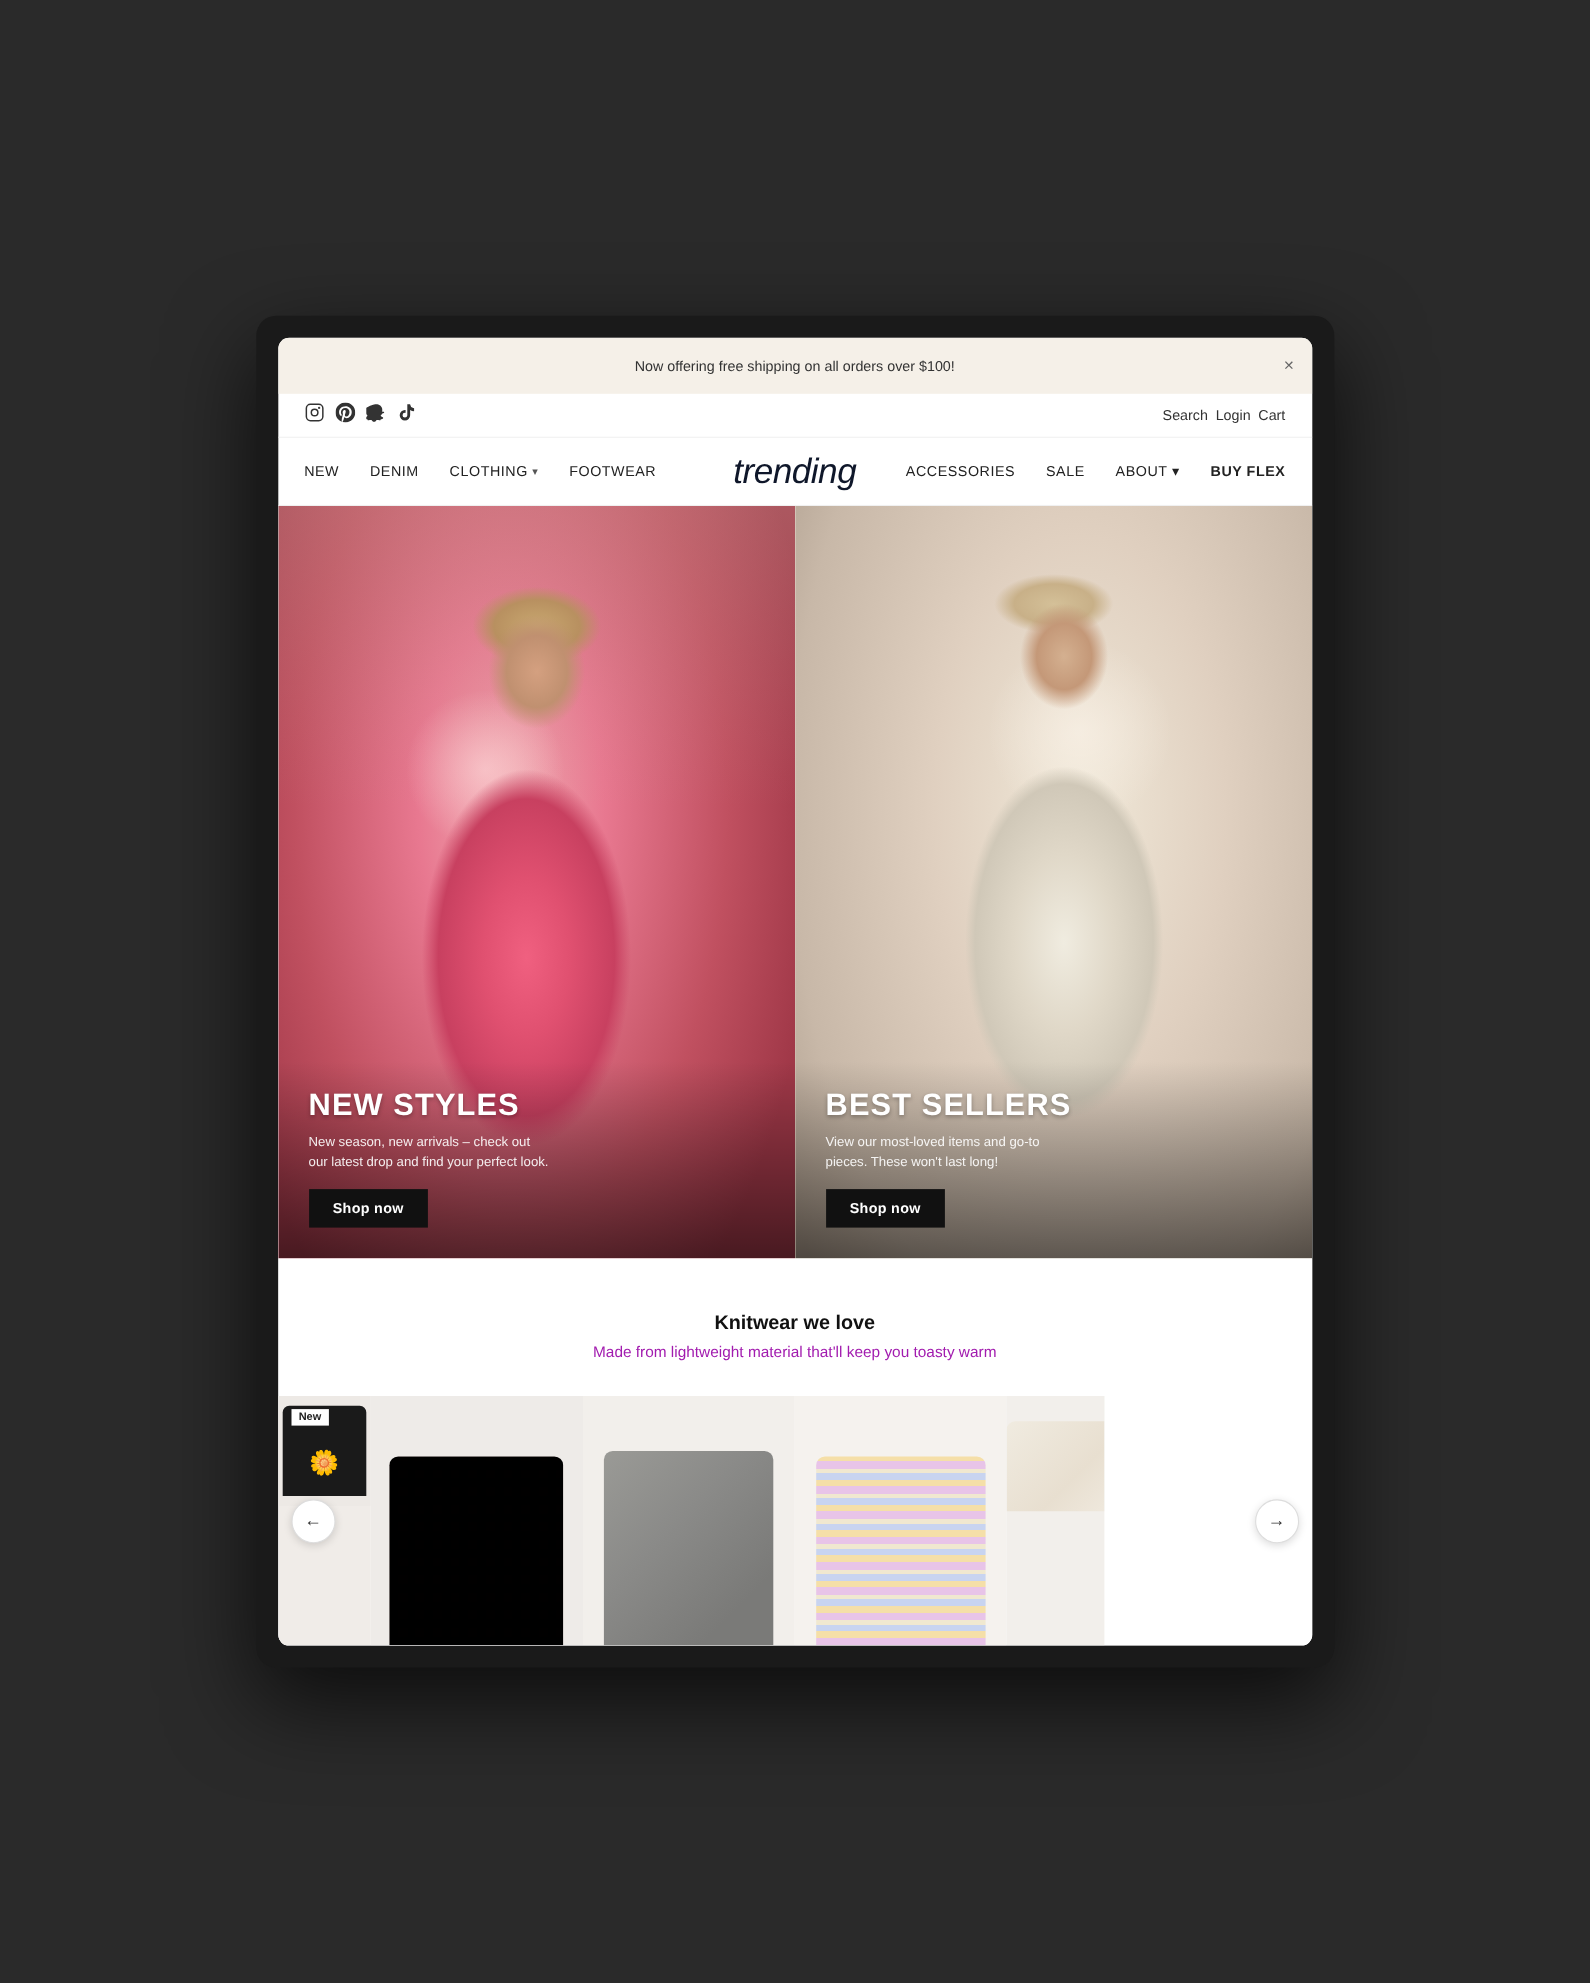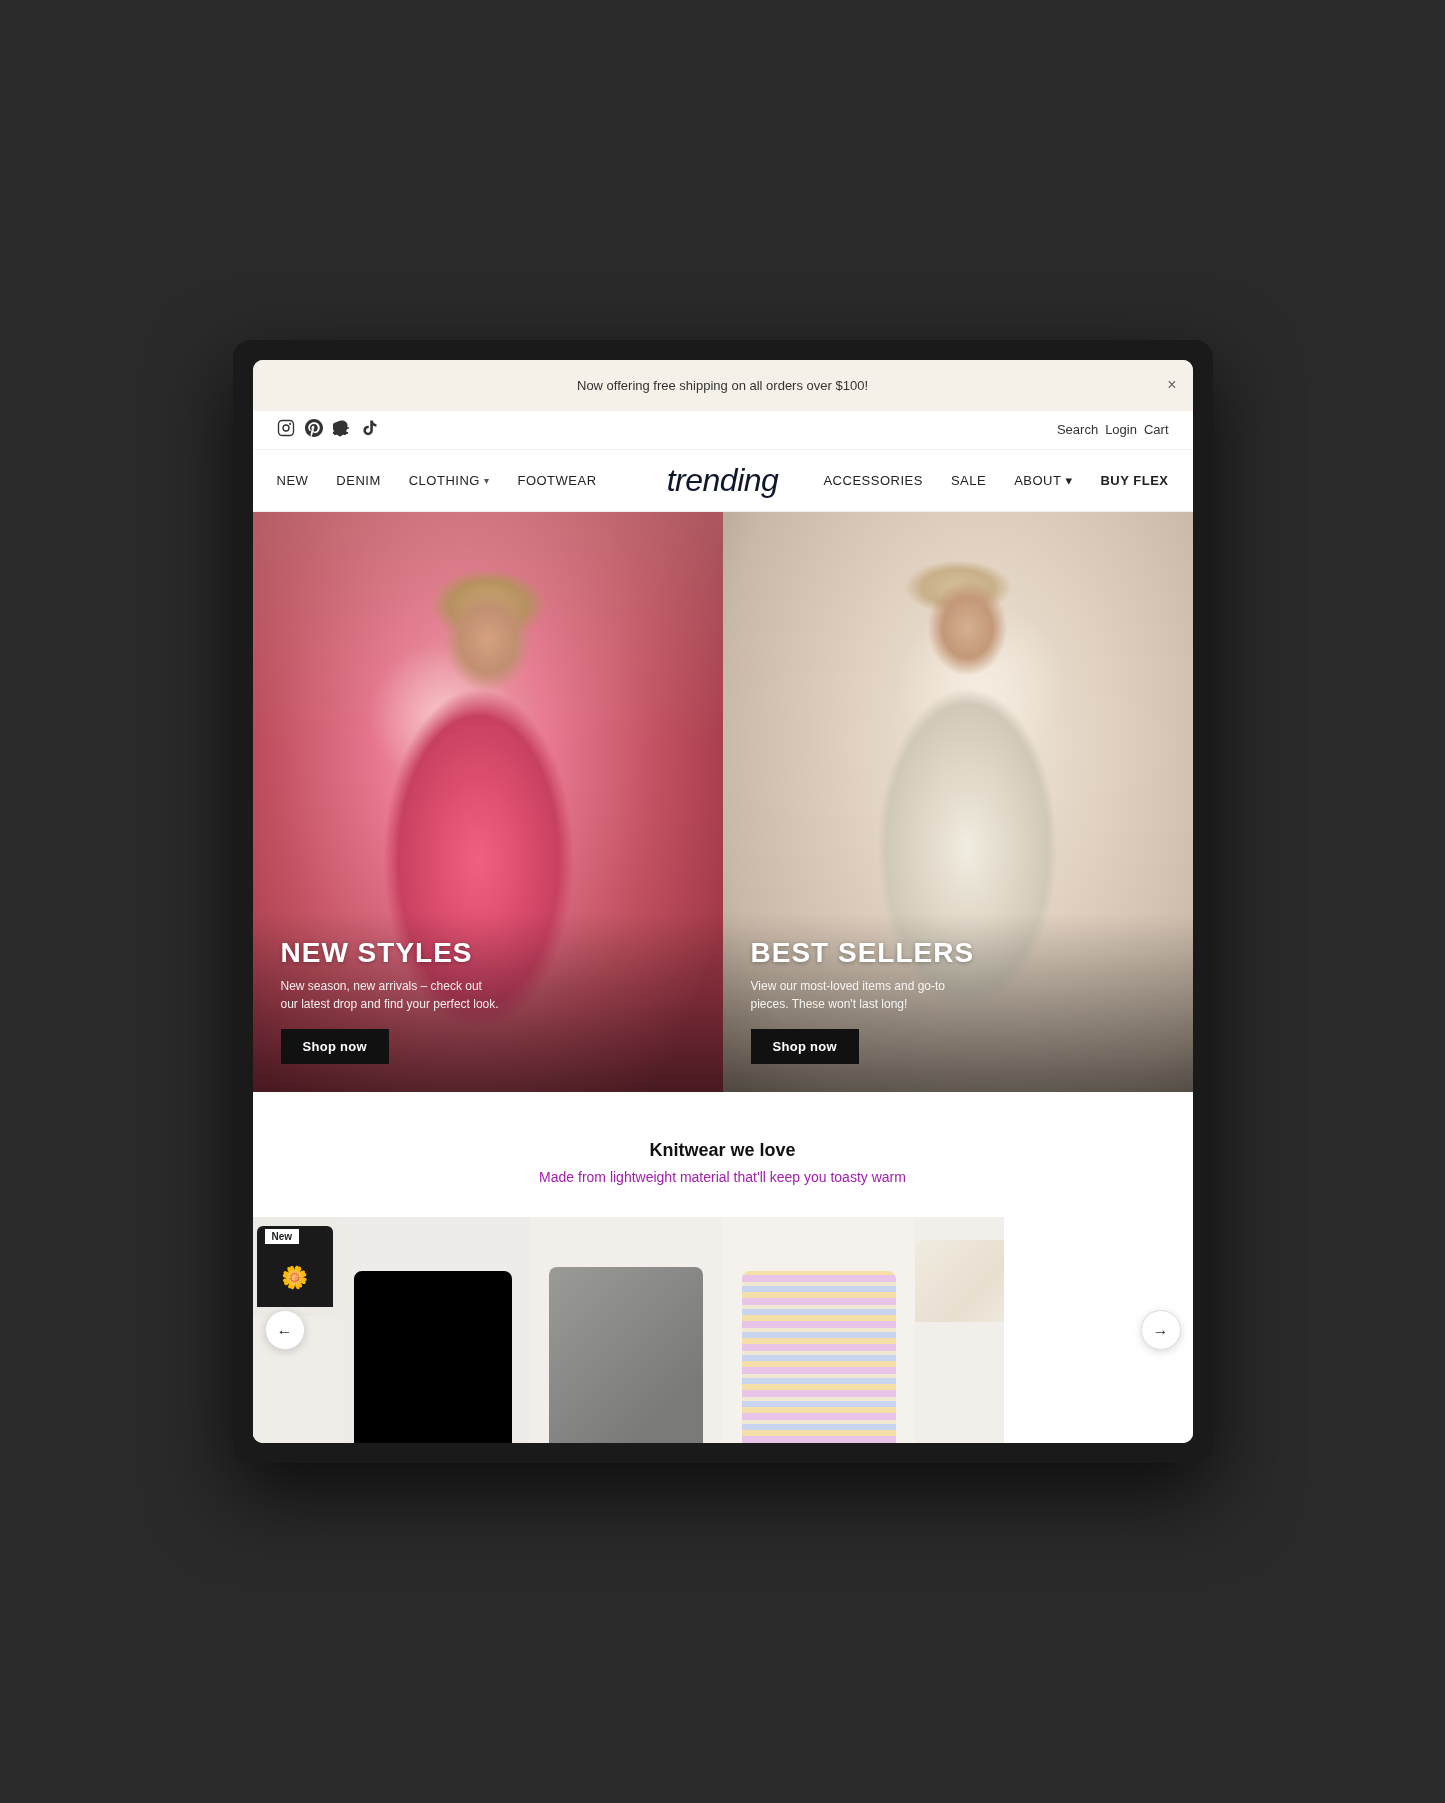--- a/index.html
+++ b/index.html
@@ -133,21 +133,21 @@
       gap: 4px;
     }
     .buy-flex {
       font-weight: 700;
     }
 
     
     .hero-section {
       display: grid;
       grid-template-columns: 1fr 1fr;
-      height: 580px;
+      height: 684px;
       overflow: hidden;
     }
     .hero-panel {
       position: relative;
       overflow: hidden;
     }
     
     .hero-left {
       background: linear-gradient(160deg, #c8a0a0 0%, #d4888a 30%, #e87090 60%, #f0a0a0 100%);
       position: relative;

